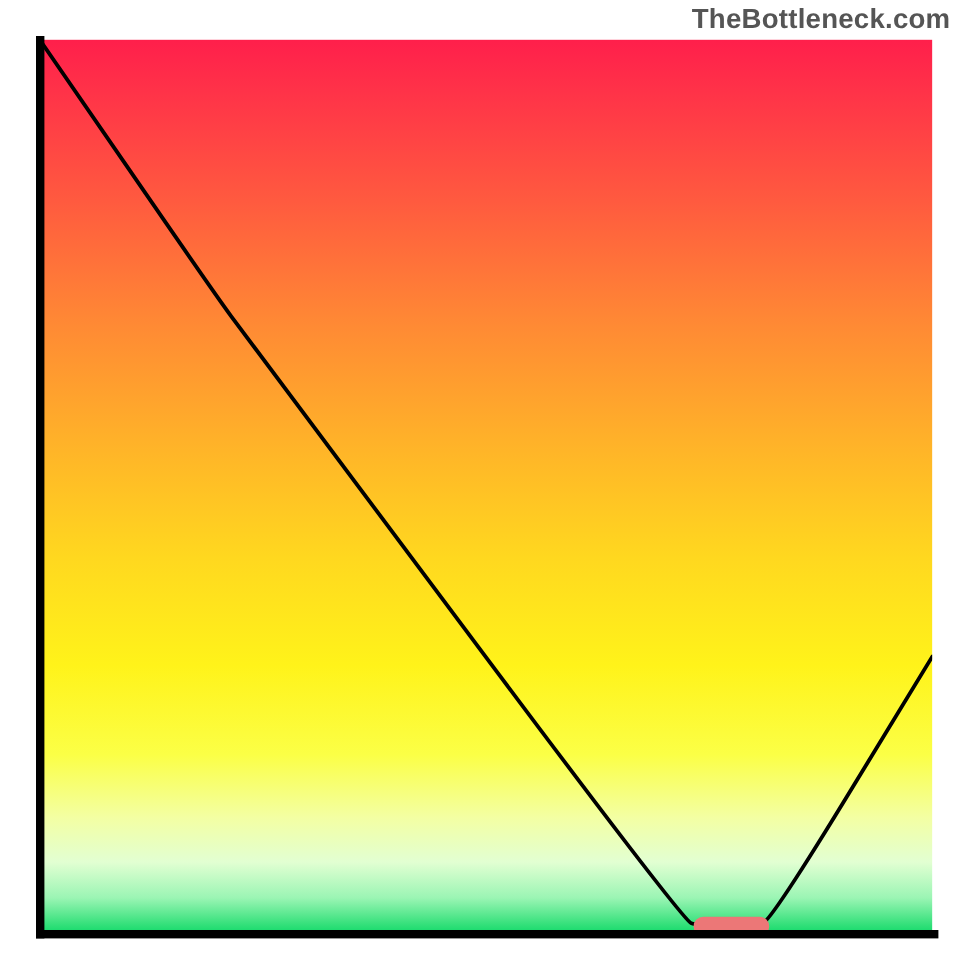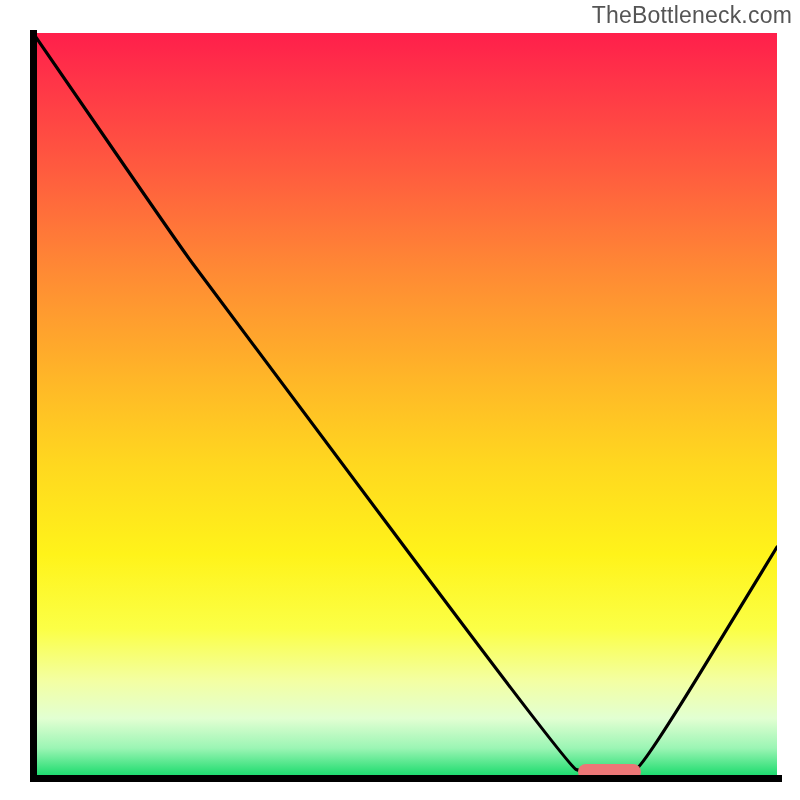--- a/index.html
+++ b/index.html
@@ -13,21 +13,21 @@
   .container {
     position: relative;
     width: 800px;
     height: 800px;
   }
   .watermark {
     position: absolute;
     top: 2px;
     right: 8px;
     font-size: 23px;
-    font-weight: normal;
+    font-weight: bold;
     color: #555555;
     letter-spacing: 0.2px;
   }
   .plot-frame {
     position: absolute;
     left: 33px;
     top: 33px;
     width: 744px;
     height: 745px;
     box-sizing: border-box;

